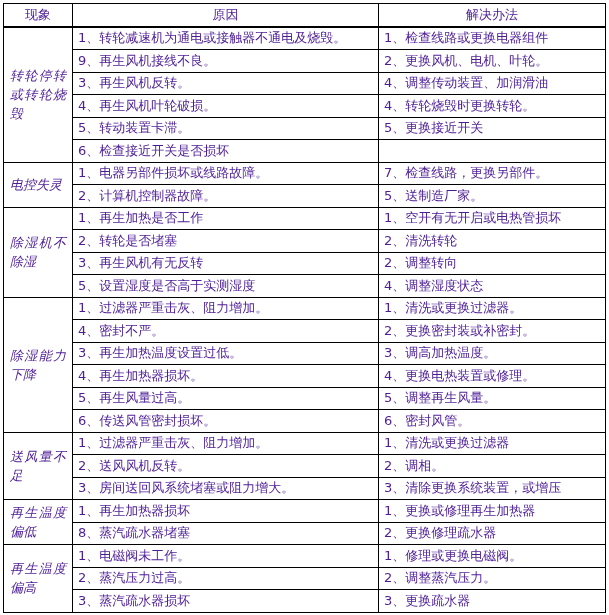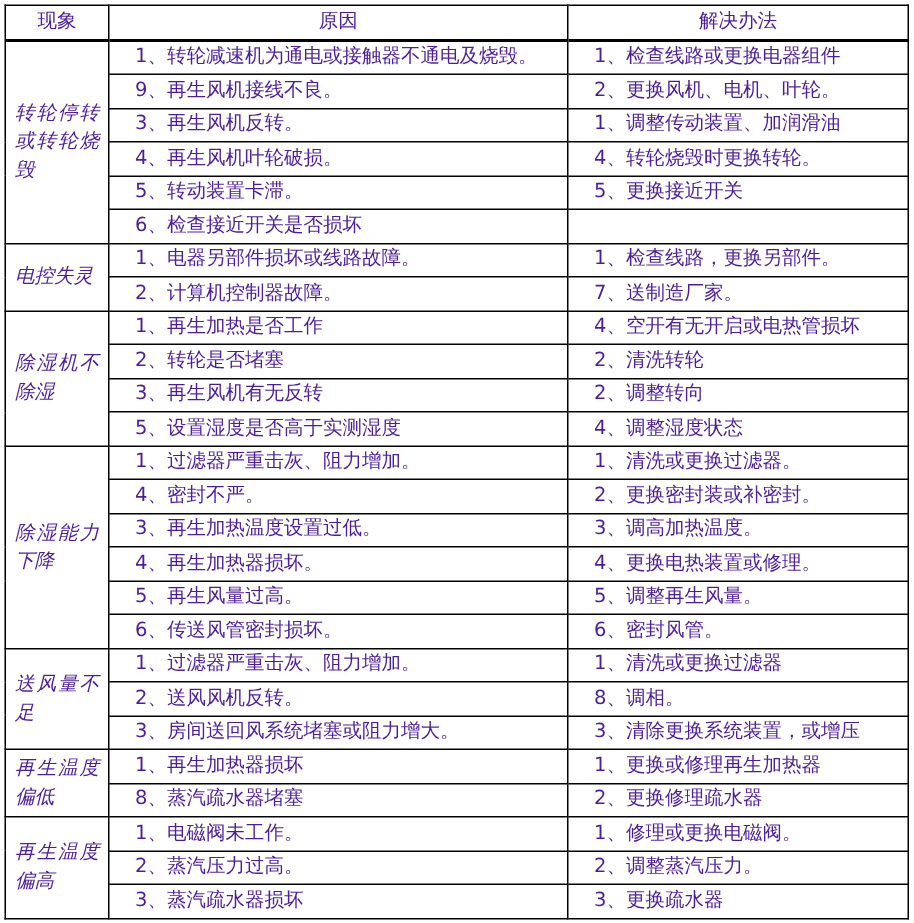--- a/index.html
+++ b/index.html
@@ -38,21 +38,21 @@
     text-justify: inter-character;
     white-space: normal;
     padding: 0 6px;
     line-height: 19px;
     word-break: break-all;
     font-style: italic;
   }
   td.cause, td.sol {
     text-align: left;
     white-space: nowrap;
-    padding-left: 17px;
+    padding-left: 5px;
   }
 </style>
 </head>
 <body>
 
 <div class="page">
   <table class="trouble">
     <colgroup>
       <col style="width:69px">
       <col style="width:306px">
@@ -69,49 +69,49 @@
       <td class="ph" rowspan="6">转轮停转或转轮烧毁</td>
       <td class="cause">1、转轮减速机为通电或接触器不通电及烧毁。</td>
       <td class="sol">1、检查线路或更换电器组件</td>
     </tr>
     <tr>
       <td class="cause">9、再生风机接线不良。</td>
       <td class="sol">2、更换风机、电机、叶轮。</td>
     </tr>
     <tr>
       <td class="cause">3、再生风机反转。</td>
-      <td class="sol">1、调整传动装置、加润滑油</td>
+      <td class="sol">4、调整传动装置、加润滑油</td>
     </tr>
     <tr>
       <td class="cause">4、再生风机叶轮破损。</td>
       <td class="sol">4、转轮烧毁时更换转轮。</td>
     </tr>
     <tr>
       <td class="cause">5、转动装置卡滞。</td>
       <td class="sol">5、更换接近开关</td>
     </tr>
     <tr>
       <td class="cause">6、检查接近开关是否损坏</td>
       <td class="sol"></td>
     </tr>
 
     <tr>
       <td class="ph" rowspan="2">电控失灵</td>
       <td class="cause">1、电器另部件损坏或线路故障。</td>
-      <td class="sol">1、检查线路，更换另部件。</td>
+      <td class="sol">7、检查线路，更换另部件。</td>
     </tr>
     <tr>
       <td class="cause">2、计算机控制器故障。</td>
-      <td class="sol">7、送制造厂家。</td>
+      <td class="sol">5、送制造厂家。</td>
     </tr>
 
     <tr>
       <td class="ph" rowspan="4">除湿机不除湿</td>
       <td class="cause">1、再生加热是否工作</td>
-      <td class="sol">4、空开有无开启或电热管损坏</td>
+      <td class="sol">1、空开有无开启或电热管损坏</td>
     </tr>
     <tr>
       <td class="cause">2、转轮是否堵塞</td>
       <td class="sol">2、清洗转轮</td>
     </tr>
     <tr>
       <td class="cause">3、再生风机有无反转</td>
       <td class="sol">2、调整转向</td>
     </tr>
     <tr>
@@ -145,21 +145,21 @@
       <td class="sol">6、密封风管。</td>
     </tr>
 
     <tr>
       <td class="ph" rowspan="3">送风量不足</td>
       <td class="cause">1、过滤器严重击灰、阻力增加。</td>
       <td class="sol">1、清洗或更换过滤器</td>
     </tr>
     <tr>
       <td class="cause">2、送风风机反转。</td>
-      <td class="sol">8、调相。</td>
+      <td class="sol">2、调相。</td>
     </tr>
     <tr>
       <td class="cause">3、房间送回风系统堵塞或阻力增大。</td>
       <td class="sol">3、清除更换系统装置，或增压</td>
     </tr>
 
     <tr>
       <td class="ph" rowspan="2">再生温度偏低</td>
       <td class="cause">1、再生加热器损坏</td>
       <td class="sol">1、更换或修理再生加热器</td>

